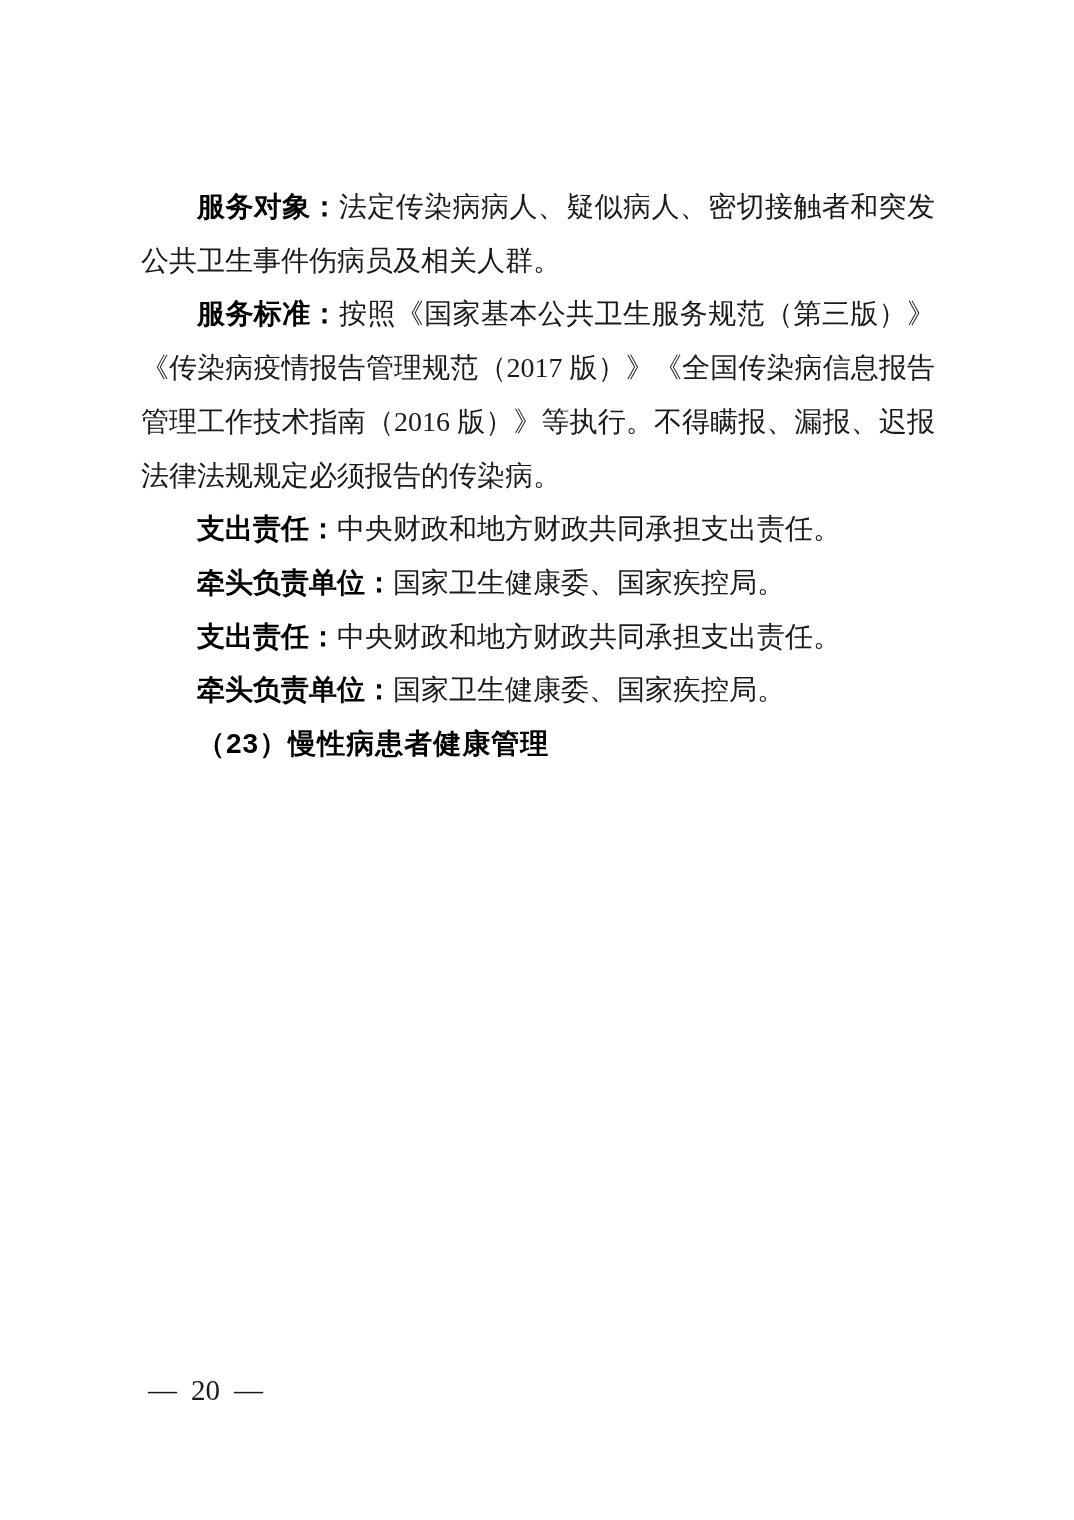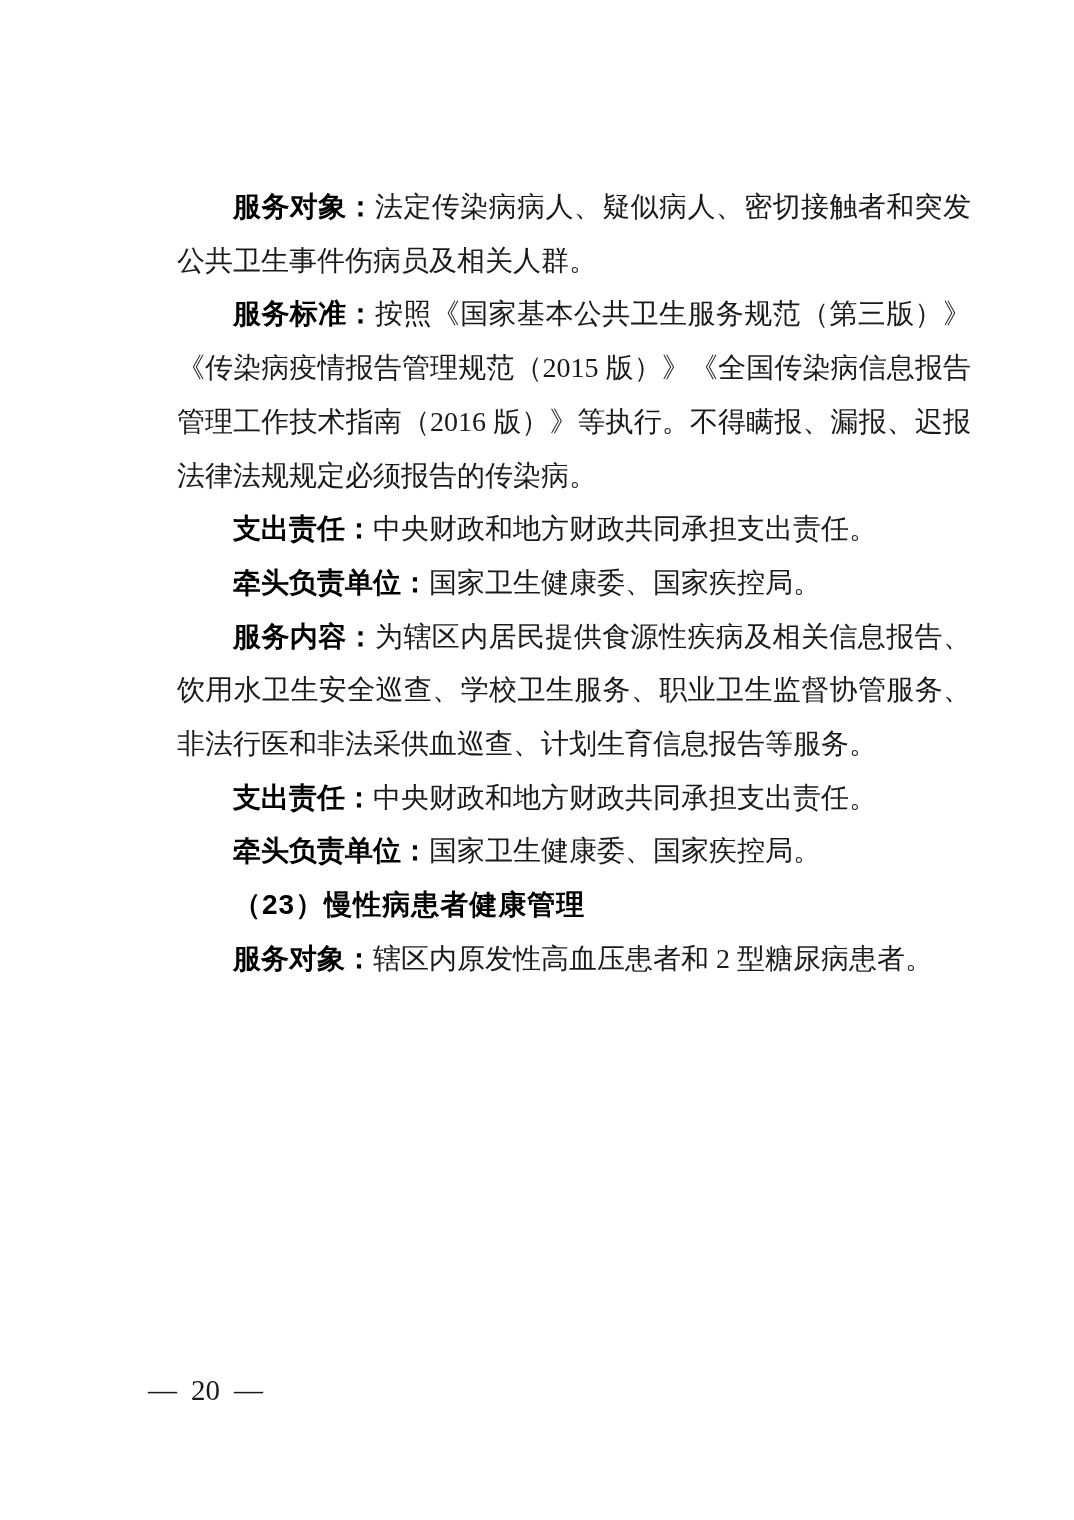--- a/index.html
+++ b/index.html
@@ -17,21 +17,20 @@
   }
   .doc-body {
     position: absolute;
     left: 141px;
     top: 180px;
     width: 794px;
     font-size: 28px;
     line-height: 53.7px;
     text-align: justify;
     text-justify: inter-ideograph;
-    margin-left: 36px;
   }
   .para {
     margin: 0;
     text-indent: 2em;
   }
   .para .para-label {
     font-weight: bold;
     color: #000000;
   }
   .heading {
@@ -59,38 +58,36 @@
   }
 </style>
 </head>
 <body>
 
 <div class="doc-body">
 
   <p class="para"><span class="para-label">服务对象：</span><span class="para-text">法定传染病病人、疑似病人、密切接触者和突发公共卫生事件伤病员及相关人群。</span></p>
 
 
-  <p class="para"><span class="para-label">服务标准：</span><span class="para-text">按照《国家基本公共卫生服务规范（第三版）》《传染病疫情报告管理规范（2015 版）》《全国传染病信息报告管理工作技术指南（2016 版）》等执行。不得瞒报、漏报、迟报法律法规规定必须报告的传染病。</span></p>
+  <p class="para"><span class="para-label">服务标准：</span><span class="para-text">按照《国家基本公共卫生服务规范（第三版）》《传染病疫情报告管理规范（2017 版）》《全国传染病信息报告管理工作技术指南（2016 版）》等执行。不得瞒报、漏报、迟报法律法规规定必须报告的传染病。</span></p>
 
   <p class="para"><span class="para-label">支出责任：</span><span class="para-text">中央财政和地方财政共同承担支出责任。</span></p>
 
   <p class="para"><span class="para-label">牵头负责单位：</span><span class="para-text">国家卫生健康委、国家疾控局。</span></p>
 
 
 
-  <p class="para"><span class="para-label">服务内容：</span><span class="para-text">为辖区内居民提供食源性疾病及相关信息报告、饮用水卫生安全巡查、学校卫生服务、职业卫生监督协管服务、非法行医和非法采供血巡查、计划生育信息报告等服务。</span></p>
 
 
   <p class="para"><span class="para-label">支出责任：</span><span class="para-text">中央财政和地方财政共同承担支出责任。</span></p>
 
   <p class="para"><span class="para-label">牵头负责单位：</span><span class="para-text">国家卫生健康委、国家疾控局。</span></p>
 
   <p class="heading">（23）慢性病患者健康管理</p>
 
-  <p class="para"><span class="para-label">服务对象：</span><span class="para-text">辖区内原发性高血压患者和 2 型糖尿病患者。</span></p>
 
 </div>
 
 <div class="page-footer">
   <span class="dash">—</span>
   <span class="page-num">20</span>
   <span class="dash">—</span>
 </div>
 
 </body></html>

